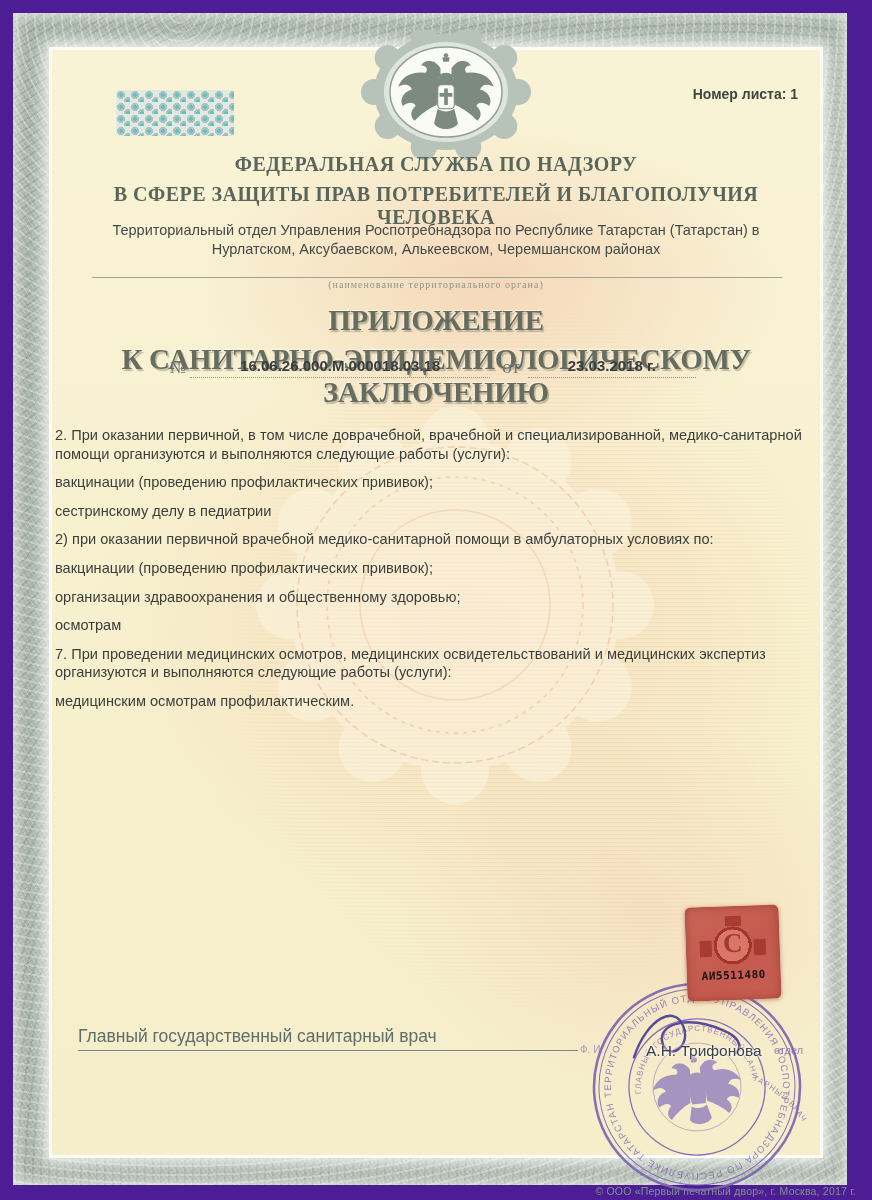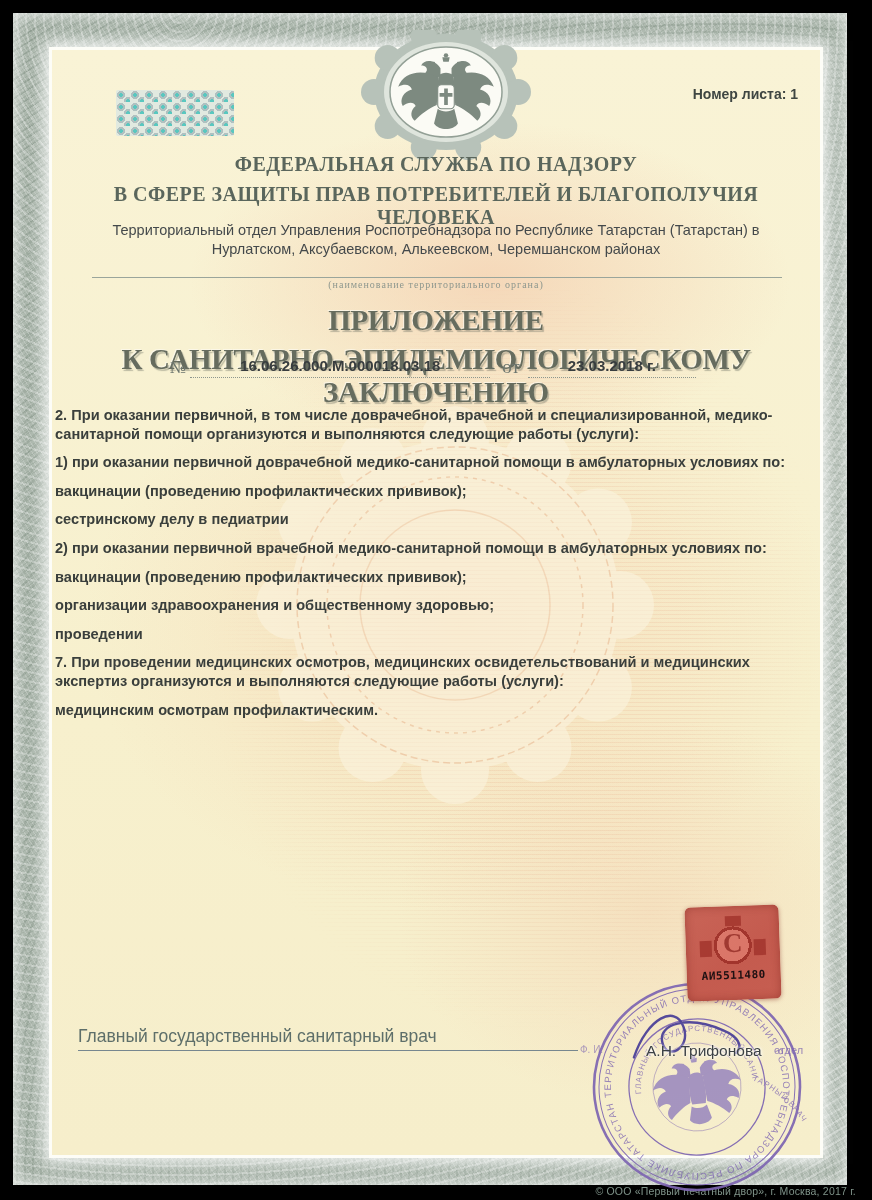--- a/index.html
+++ b/index.html
@@ -1,16 +1,16 @@
 <!DOCTYPE html>
 <html><head>
 <meta charset="utf-8">
 <style>
   html,body{margin:0;padding:0;background:#e8e8e4;}
-  .page{position:relative;width:872px;height:1200px;background:#000000;overflow:hidden;
+  .page{position:relative;width:872px;height:1200px;background:#4c1d95;overflow:hidden;
         font-family:"Liberation Sans",sans-serif;}
   
   .frame{position:absolute;left:13px;top:13px;right:25px;bottom:15px;
     background-color:#a7b3a8;
     background-image:
       repeating-radial-gradient(circle at 20% 0%, rgba(255,255,255,.25) 0 2px, transparent 2px 9px),
       repeating-radial-gradient(circle at 85% 100%, rgba(96,116,100,.22) 0 2px, transparent 2px 8px),
       repeating-linear-gradient(58deg, rgba(255,255,255,.18) 0 1px, transparent 1px 4px),
       repeating-linear-gradient(-33deg, rgba(110,128,112,.22) 0 1px, transparent 1px 4px);
     box-shadow: inset 0 0 14px 4px rgba(255,255,255,.65);}
@@ -54,21 +54,21 @@
   .title1{top:254px;font-size:29px;}
   .title2{top:269px;font-size:29px;margin-top:24px;}
   .numline{position:absolute;top:306px;left:118px;display:flex;align-items:flex-end;}
   .no-label{font-family:"Liberation Serif",serif;font-size:17px;color:#6d766e;margin-right:4px;}
   .num-field{width:300px;text-align:center;border-bottom:1px dotted #8d968e;
     font-size:15px;font-weight:bold;color:#383d3f;padding-bottom:3px;}
   .ot-label{font-family:"Liberation Serif",serif;font-size:19px;color:#6d766e;margin:0 8px 0 12px;}
   .date-field{width:168px;text-align:center;border-bottom:1px dotted #8d968e;
     font-size:15px;font-weight:bold;color:#383d3f;padding-bottom:3px;}
   
-  .body-text{position:absolute;left:3px;top:356px;width:752px;font-size:14.6px;line-height:18.6px;color:#3a3f3c;font-weight:bold;}
+  .body-text{position:absolute;left:3px;top:376px;width:752px;font-size:14.6px;line-height:18.6px;color:#3a3f3c;}
   .para{margin-bottom:10px;}
   
   .sig{position:absolute;left:26px;top:974px;font-size:17.5px;line-height:25px;color:#5e6f6a;z-index:2;}
   .sig-line1{display:inline-block;width:500px;border-bottom:1.5px solid #77878f;padding-bottom:1px;}
   .sig-name{position:absolute;left:594px;top:992px;font-size:15.5px;color:#3c4145;z-index:7;
     text-shadow:0 0 3px #fff,0 0 4px #fff;}
   .fio-label{position:absolute;left:528px;top:994px;font-size:10px;color:rgba(122,99,176,.6);z-index:6;text-align:center;}
   .pechat-label{position:absolute;left:722px;top:994px;font-size:11px;color:rgba(122,99,176,.75);z-index:6;}
   
   .holo-red{position:absolute;left:634px;top:856px;width:94px;height:94px;border-radius:6px;z-index:6;
@@ -177,27 +177,26 @@
 
     <div class="numline">
       <span class="no-label">№</span>
       <span class="num-field">16.06.26.000.М.000018.03.18</span>
       <span class="ot-label">от</span>
       <span class="date-field">23.03.2018 г.</span>
     </div>
 
     <div class="body-text">
       <div class="para">2. При оказании первичной, в том числе доврачебной, врачебной и специализированной, медико-санитарной помощи организуются и выполняются следующие работы (услуги):</div>
-      <div class="para">1) при оказании первичной доврачебной медико-санитарной помощи в амбулаторных условиях по:</div>
       <div class="para">вакцинации (проведению профилактических прививок);</div>
       <div class="para">сестринскому делу в педиатрии</div>
       <div class="para">2) при оказании первичной врачебной медико-санитарной помощи в амбулаторных условиях по:</div>
       <div class="para">вакцинации (проведению профилактических прививок);</div>
       <div class="para">организации здравоохранения и общественному здоровью;</div>
-      <div class="para">проведении</div>
+      <div class="para">осмотрам</div>
       <div class="para">7. При проведении медицинских осмотров, медицинских освидетельствований и медицинских экспертиз организуются и выполняются следующие работы (услуги):</div>
       <div class="para">медицинским осмотрам профилактическим.</div>
     </div>
 
     <div class="sig">
       <span class="sig-line1">Главный государственный санитарный врач</span><br>
     </div>
 
     <div class="fio-label">Ф. И.</div>
     <div class="sig-name">А.Н. Трифонова</div>

